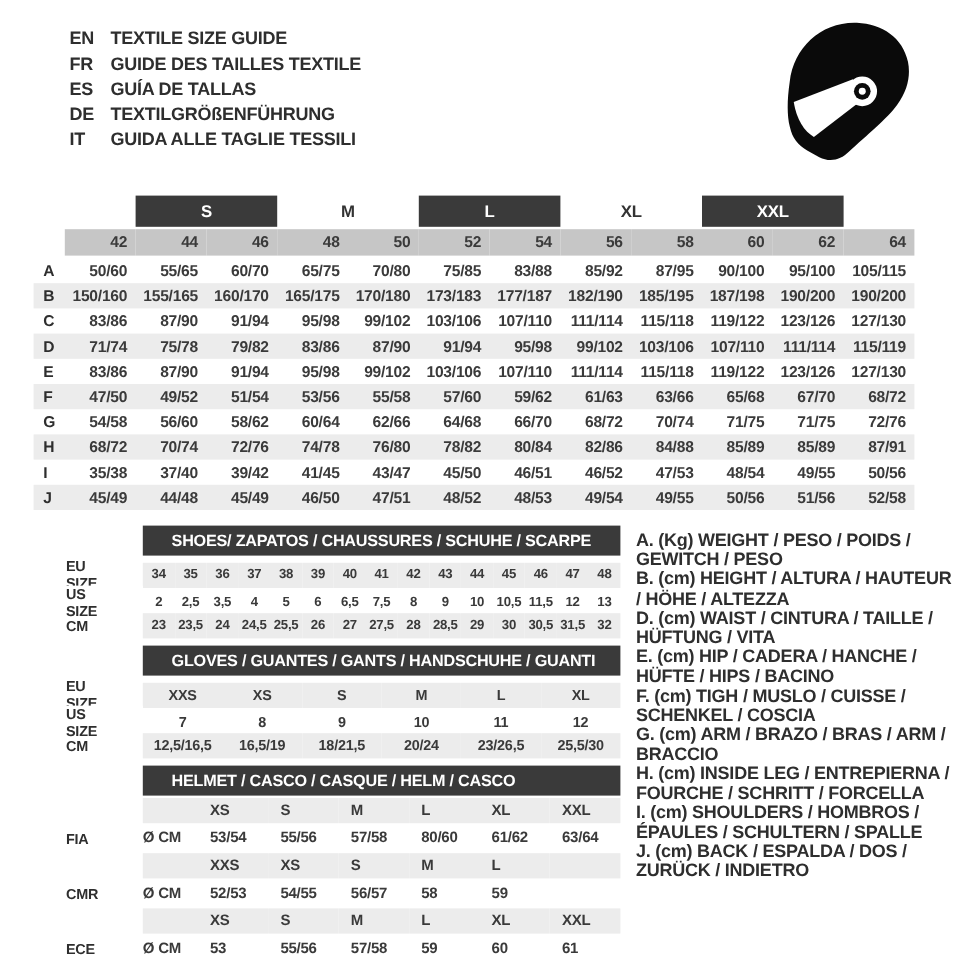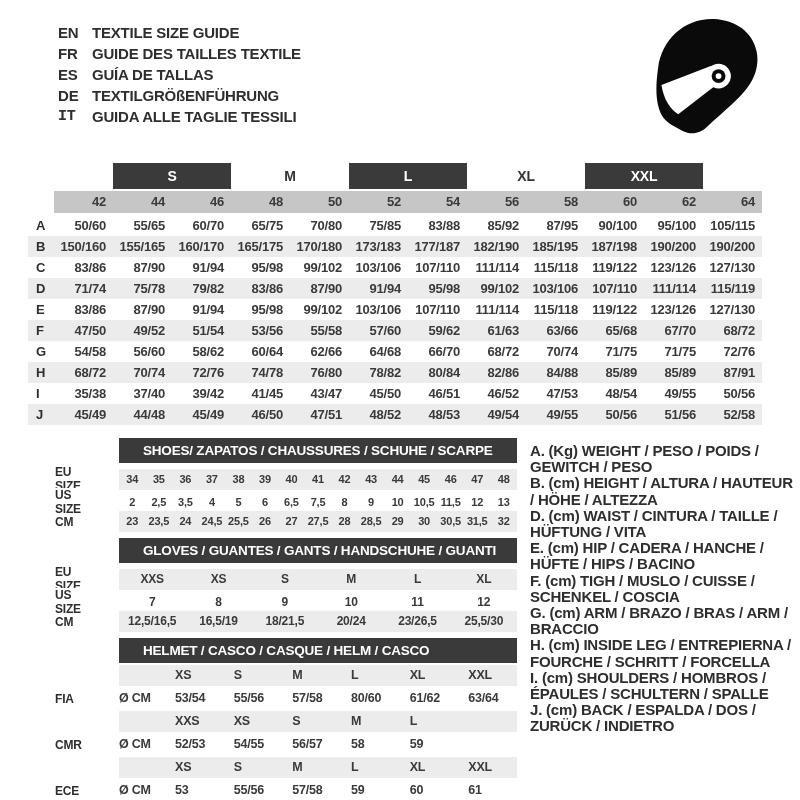--- a/index.html
+++ b/index.html
@@ -60,21 +60,21 @@
       </div>
       <div class="lang-row">
         <div class="lang-code" style="flex: 0 0 34px;">ES</div>
         <div class="lang-title">GUÍA DE TALLAS</div>
       </div>
       <div class="lang-row">
         <div class="lang-code" style="flex: 0 0 34px;">DE</div>
         <div class="lang-title">TEXTILGRÖßENFÜHRUNG</div>
       </div>
       <div class="lang-row">
-        <div class="lang-code" style="flex: 0 0 34px; font-family: Liberation Mono, monospace;">IT</div>
+        <div class="lang-code" style="flex: 0 0 34px;">IT</div>
         <div class="lang-title">GUIDA ALLE TAGLIE TESSILI</div>
       </div>
     </div>
 
   <div class="helmet-wrap">
     <svg width="112" height="118" viewBox="0 0 100 104">
       <path fill="#0a0a0a" d="M59 2 C33 1 12 20 9 46 C7 60 7 71 9 79 C11 88 15 93 22 97 L31 102 C39 106 47 104 53 98 C66 86 82 73 89 63 C97 52 99 41 97 31 C93 13 78 3 59 2 Z"></path>
       <path fill="#ffffff" d="M12 61 L56 44 L66 57 L27 87 C20 83 14 74 12 61 Z"></path>
       <circle cx="63" cy="53" r="11" fill="#ffffff"></circle>
       <circle cx="63" cy="53" r="6.2" fill="#0a0a0a"></circle>

